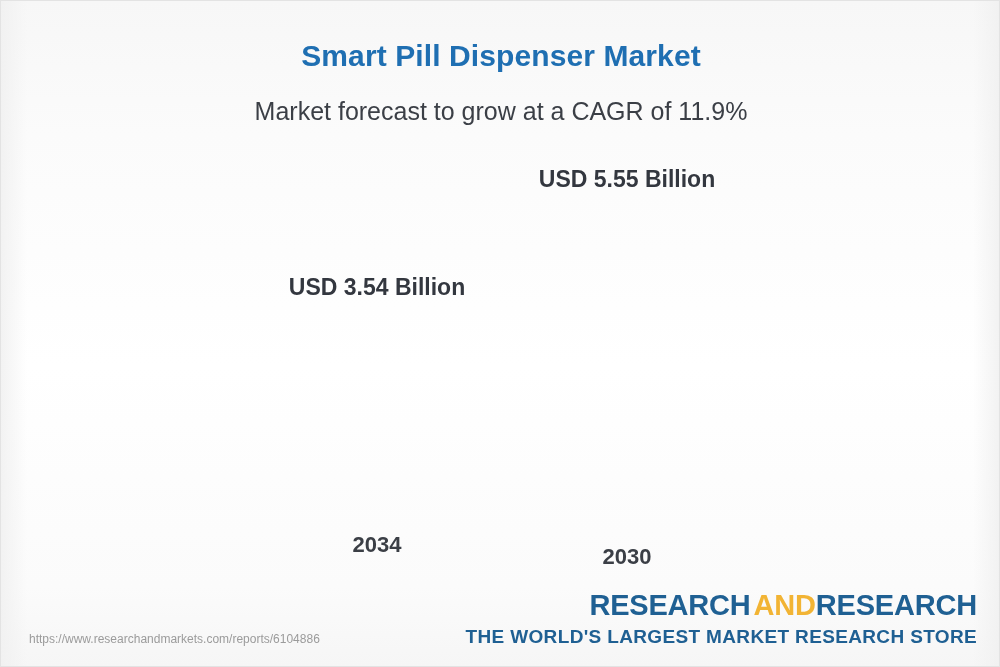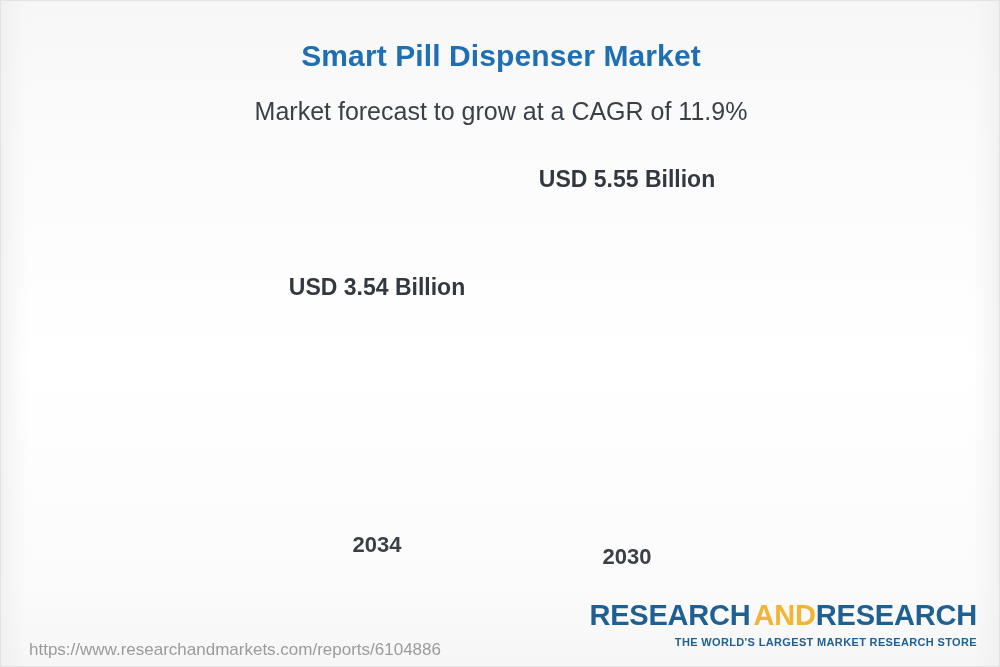--- a/index.html
+++ b/index.html
@@ -97,22 +97,22 @@
     font-weight: bold;
     color: #3b3f46;
     white-space: nowrap;
     z-index: 4;
   }
 
   
   .footer-url {
     position: absolute;
     left: 28px;
-    bottom: 6px;
-    font-size: 17px;
+    bottom: 20px;
+    font-size: 12px;
     color: #9b9b9b;
     z-index: 5;
     white-space: nowrap;
   }
 
   .logo {
     position: absolute;
     right: 22px;
     bottom: 18px;
     text-align: right;
@@ -127,21 +127,21 @@
   }
   .logo-main .lw-research,
   .logo-main .lw-markets {
     color: #1f6093;
   }
   .logo-main .lw-and {
     color: #f2b434;
   }
   .logo-tag {
     margin-top: 6px;
-    font-size: 11px;
+    font-size: 19px;
     font-weight: bold;
     color: #1f6093;
     letter-spacing: 0.35px;
     white-space: nowrap;
   }
 </style>
 </head>
 <body>
 
 <div id="infographic">

